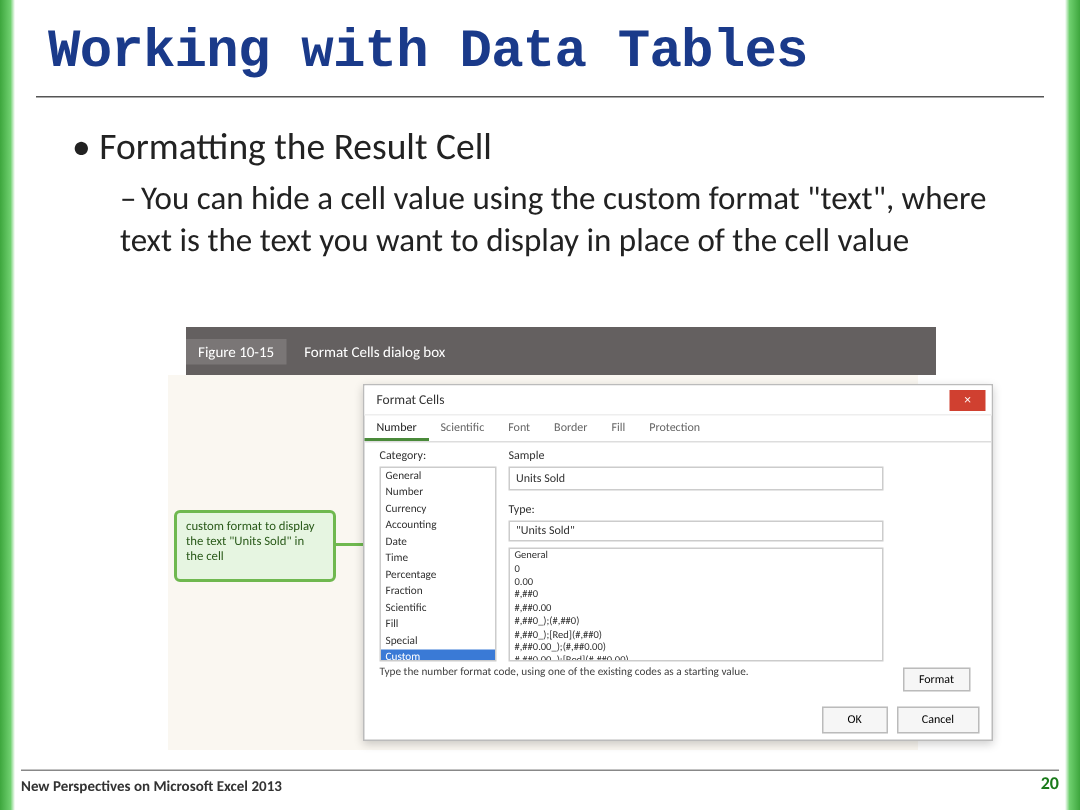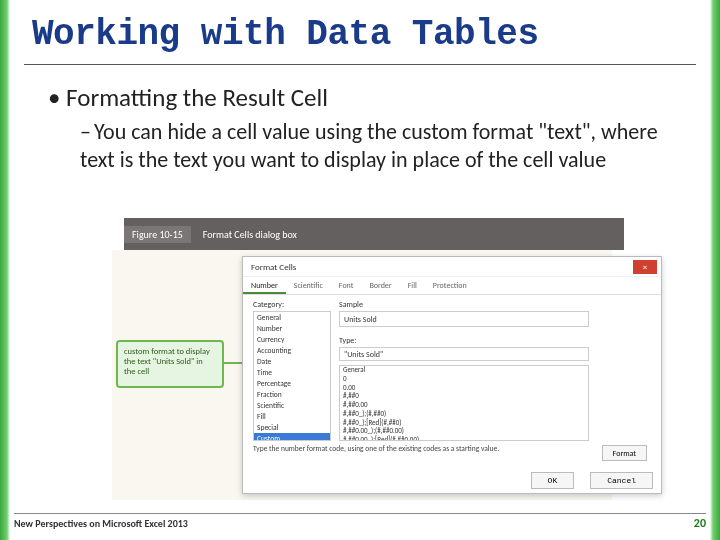--- a/index.html
+++ b/index.html
@@ -31,21 +31,21 @@
   .sample-box { position: absolute; left: 96px; top: 16px; width: 250px; height: 16px; border: 1px solid #ccc; font-size: 8px; padding: 2px 4px; color: #333; }
   .type-label { position: absolute; left: 96px; top: 40px; font-size: 8px; color: #333; text-align: right; }
   .type-box { position: absolute; left: 96px; top: 52px; width: 250px; height: 14px; border: 1px solid #ccc; font-size: 8px; padding: 1px 4px; color: #333; }
   .category-list { position: absolute; left: 10px; top: 16px; width: 78px; height: 130px; border: 1px solid #ccc; font-size: 7.5px; overflow: hidden; }
   .category-list div { padding: 1px 3px; color: #333; white-space: nowrap; }
   .category-list .selected { background: #3a7ad6; color: #fff; }
   .format-list { position: absolute; left: 96px; top: 70px; width: 250px; height: 76px; border: 1px solid #ccc; font-size: 7px; overflow: hidden; }
   .format-list div { padding: 0 3px; color: #333; white-space: nowrap; line-height: 1.25; }
   .delete-btn { position: absolute; right: 14px; bottom: 32px; font-size: 8px; border: 1px solid #bbb; background: #f6f6f6; padding: 2px 10px; }
   .dialog-help { position: absolute; left: 10px; bottom: 40px; font-size: 7.5px; color: #444; }
-  .dialog-footer { position: absolute; bottom: 4px; right: 8px; display: flex; gap: 16px; font-family: Liberation Mono, monospace; }
+  .dialog-footer { position: absolute; bottom: 4px; right: 8px; display: flex; gap: 6px; }
   .dlg-btn { font-size: 8px; border: 1px solid #bbb; background: #f6f6f6; padding: 3px 16px; }
   .callout { position: absolute; left: 4px; top: 90px; width: 108px; height: 48px; background: #e6f5e1; border: 2px solid #6fb84f; border-radius: 4px; font-size: 8.5px; padding: 4px 6px; color: #2a5a1a; line-height: 1.2; }
   .callout-arrow { position: absolute; left: 112px; top: 112px; width: 60px; height: 2px; background: #6fb84f; }
   .callout-arrow::after { content: ""; position: absolute; right: -2px; top: -3px; border: 4px solid transparent; border-left-color: #6fb84f; }
   .bottom-line { position: absolute; left: 14px; right: 14px; bottom: 26px; border-top: 1px solid #888; }
   .footer-left { position: absolute; left: 14px; bottom: 10px; font-size: 10px; font-weight: 600; color: #333; }
   .footer-right { position: absolute; right: 14px; bottom: 10px; font-size: 12px; font-weight: 700; color: #1a7a1a; }
 </style>
 </head>
 <body>

